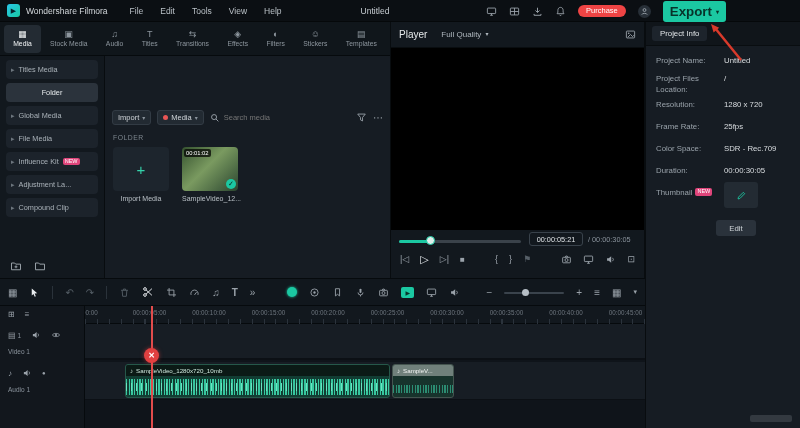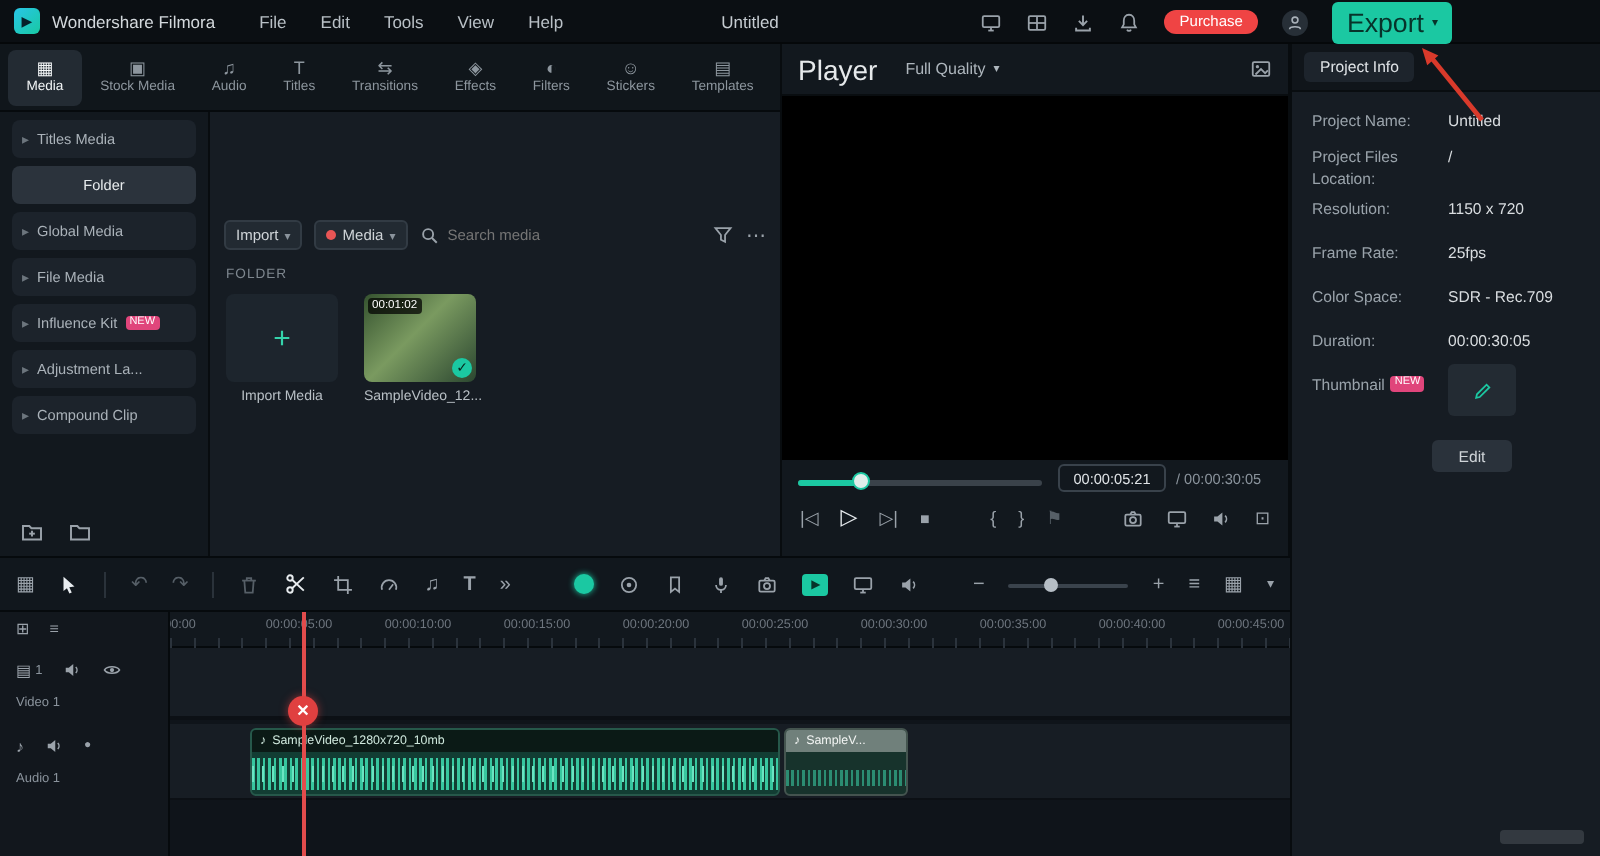--- a/index.html
+++ b/index.html
@@ -19,21 +19,21 @@
   .logo { width:13px; height:13px; border-radius:3px; margin-left:7px;
           background:linear-gradient(135deg,#29c6e8,#18c9a2); display:flex;
           align-items:center; justify-content:center; color:#06222b; font-size:7px; }
   .appname { margin-left:6px; font-size:8.5px; color:#d3d8dc; }
   .menus { margin-left:22px; display:flex; gap:17px; color:#b9c0c6; font-size:8.5px; }
   .menus span { cursor:default; }
   .tb-title { position:absolute; left:375px; top:6px; transform:translateX(-50%); color:#c6ccd1; font-size:8.5px; }
   .tb-right { position:absolute; right:74px; top:0; height:22px; display:flex; align-items:center; gap:12px; }
   .pill { border-radius:8px; font-size:7.5px; padding:2px 8px; line-height:1; }
   .purchase { background:#ef4444; color:#fff; }
-  .exportbtn { background:#1bc8a2; color:#07332a; font-weight:normal; display:flex; align-items:center; gap:4px;
+  .exportbtn { background:#1bc8a2; color:#07332a; font-weight:bold; display:flex; align-items:center; gap:4px;
                border-radius:3px; padding:3px 7px; }
   .avatar { width:13px; height:13px; border-radius:50%; background:#272f37; color:#aab2ba;
             display:flex; align-items:center; justify-content:center; }
 
   
   .tabsbar { left:0; top:22px; width:390px; height:34px; background:#10161b;
              border-bottom:1px solid #060a0d; display:flex; align-items:center; padding:0 4px; }
   .tab { flex:1 1 auto; height:28px; display:flex; flex-direction:column; align-items:center;
          justify-content:center; gap:1px; color:#8d969e; border-radius:4px; }
   .tab .t-ic { font-size:9px; line-height:1; }
@@ -69,21 +69,21 @@
               font-size:5.8px; padding:1px 2px; border-radius:2px; }
   .chk { position:absolute; right:2px; bottom:2px; width:10px; height:10px; border-radius:50%;
          background:#1bc8a2; color:#06251d; font-size:7px; display:flex; align-items:center; justify-content:center; }
   .cardlb { margin-top:4px; text-align:center; font-size:7px; color:#b9c0c6; white-space:nowrap; }
 
   
   .playerpanel { left:390px; top:22px; width:255px; height:256px; background:#12181e;
                  border-left:1px solid #080c0f; border-right:1px solid #080c0f; }
   .pl-head { height:26px; display:flex; align-items:center; padding:0 8px; gap:14px;
              border-bottom:1px solid #090d10; }
-  .pl-title { font-size:14px; color:#e6e9eb; }
+  .pl-title { font-size:10px; color:#e6e9eb; }
   .pl-quality { display:flex; gap:4px; align-items:flex-start; color:#aeb6bd; font-size:8px; }
   .preview { position:absolute; left:0; top:26px; width:253px; height:182px; background:#000; }
   .progress { position:absolute; left:8px; top:214px; width:122px; height:9px; }
   .ptrack { position:absolute; top:4px; left:0; width:100%; height:2.5px; border-radius:2px; background:#3a424a; }
   .pfill { position:absolute; top:4px; left:0; width:30px; height:2.5px; border-radius:2px; background:#1bc8a2; }
   .phandle { position:absolute; top:0; left:27px; width:9px; height:9px; border-radius:50%; background:#dfeeea;
              border:1px solid #1bc8a2; }
   .timebox { position:absolute; left:138px; top:210px; width:54px; height:14px; border:1px solid #39424b;
              border-radius:3px; color:#dfe3e6; font-size:7.3px; display:flex; align-items:center; justify-content:center; }
   .timetotal { position:absolute; left:197px; top:213px; color:#8a939c; font-size:7.3px; }
@@ -487,21 +487,21 @@
     <div class="rp-row" style="top:34px">
       <span class="rp-lb">Project Name:</span>
       <span class="rp-val">Untitled</span>
     </div>
     <div class="rp-row" style="top:52px">
       <span class="rp-lb">Project Files Location:</span>
       <span class="rp-val">/</span>
     </div>
     <div class="rp-row" style="top:78px">
       <span class="rp-lb">Resolution:</span>
-      <span class="rp-val">1150 x 720</span>
+      <span class="rp-val">1280 x 720</span>
     </div>
     <div class="rp-row" style="top:100px">
       <span class="rp-lb">Frame Rate:</span>
       <span class="rp-val">25fps</span>
     </div>
     <div class="rp-row" style="top:122px">
       <span class="rp-lb">Color Space:</span>
       <span class="rp-val">SDR - Rec.709</span>
     </div>
     <div class="rp-row" style="top:144px">

